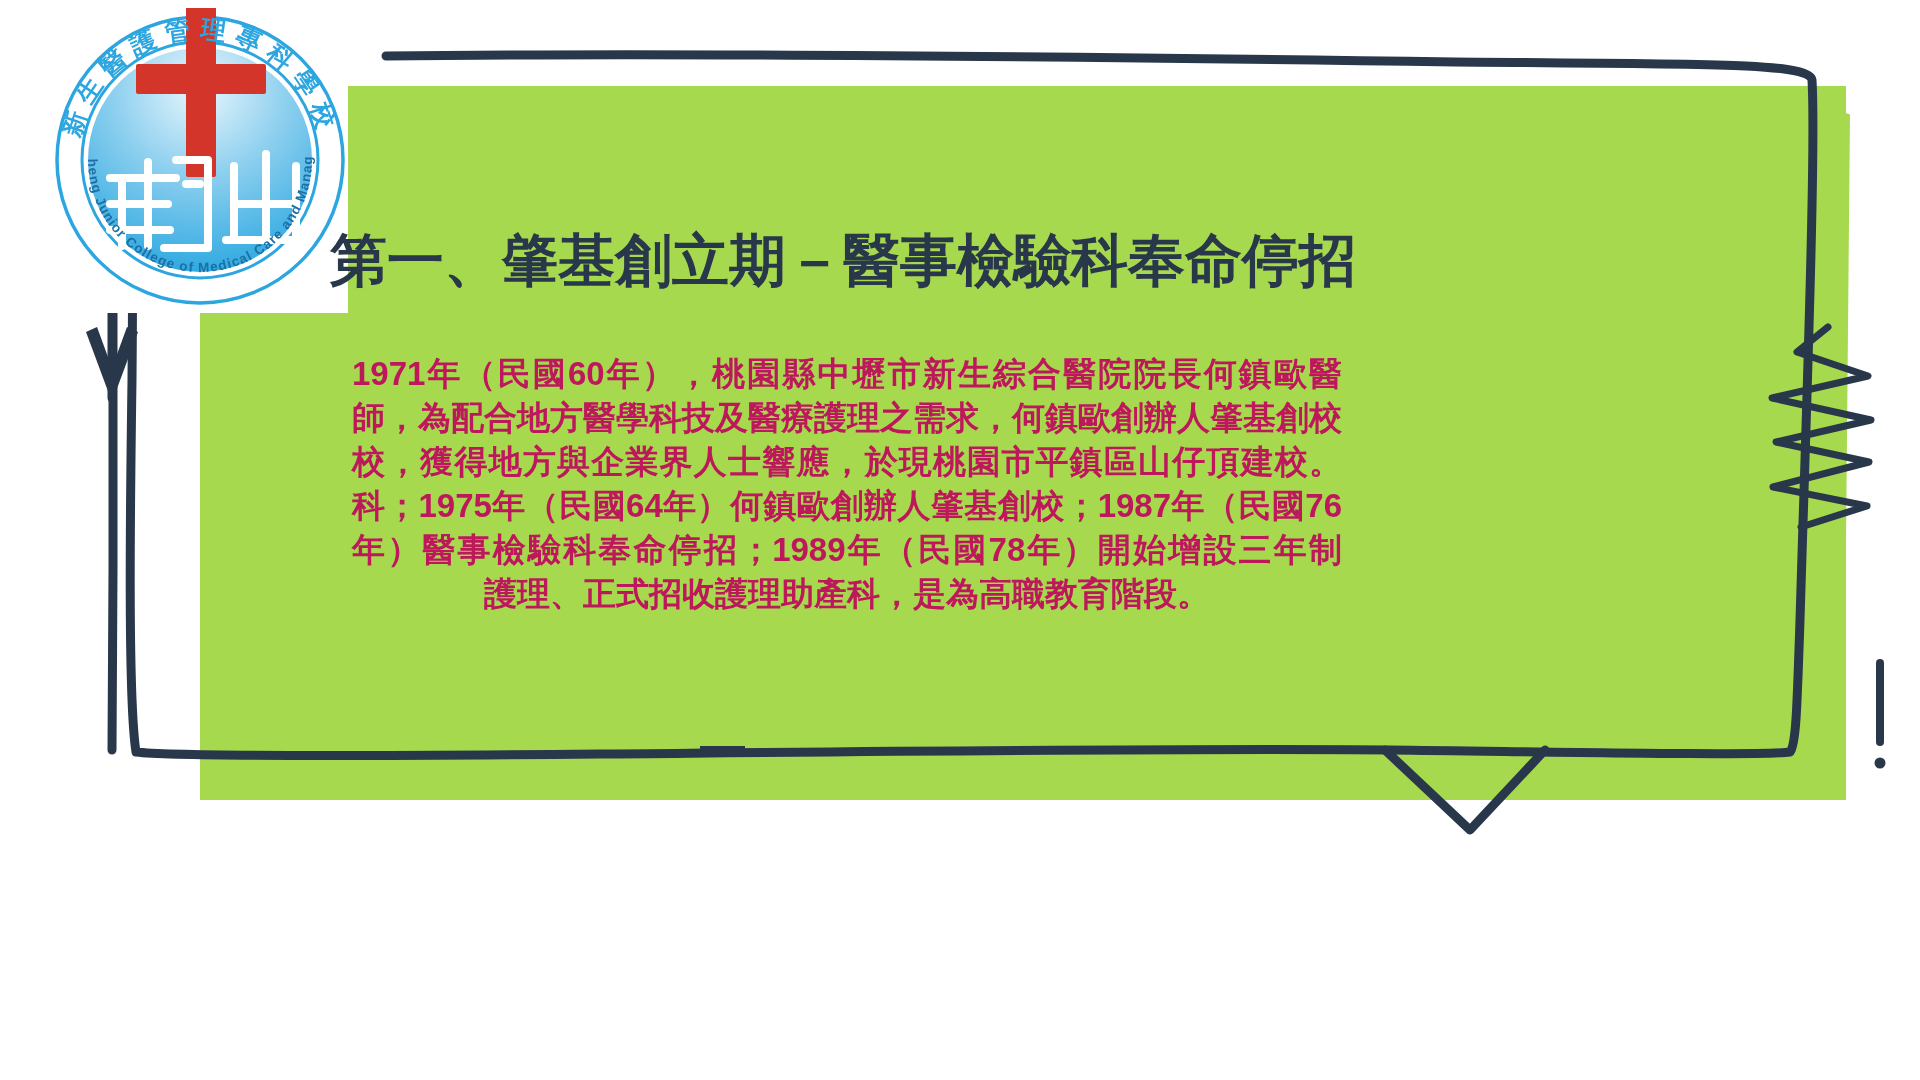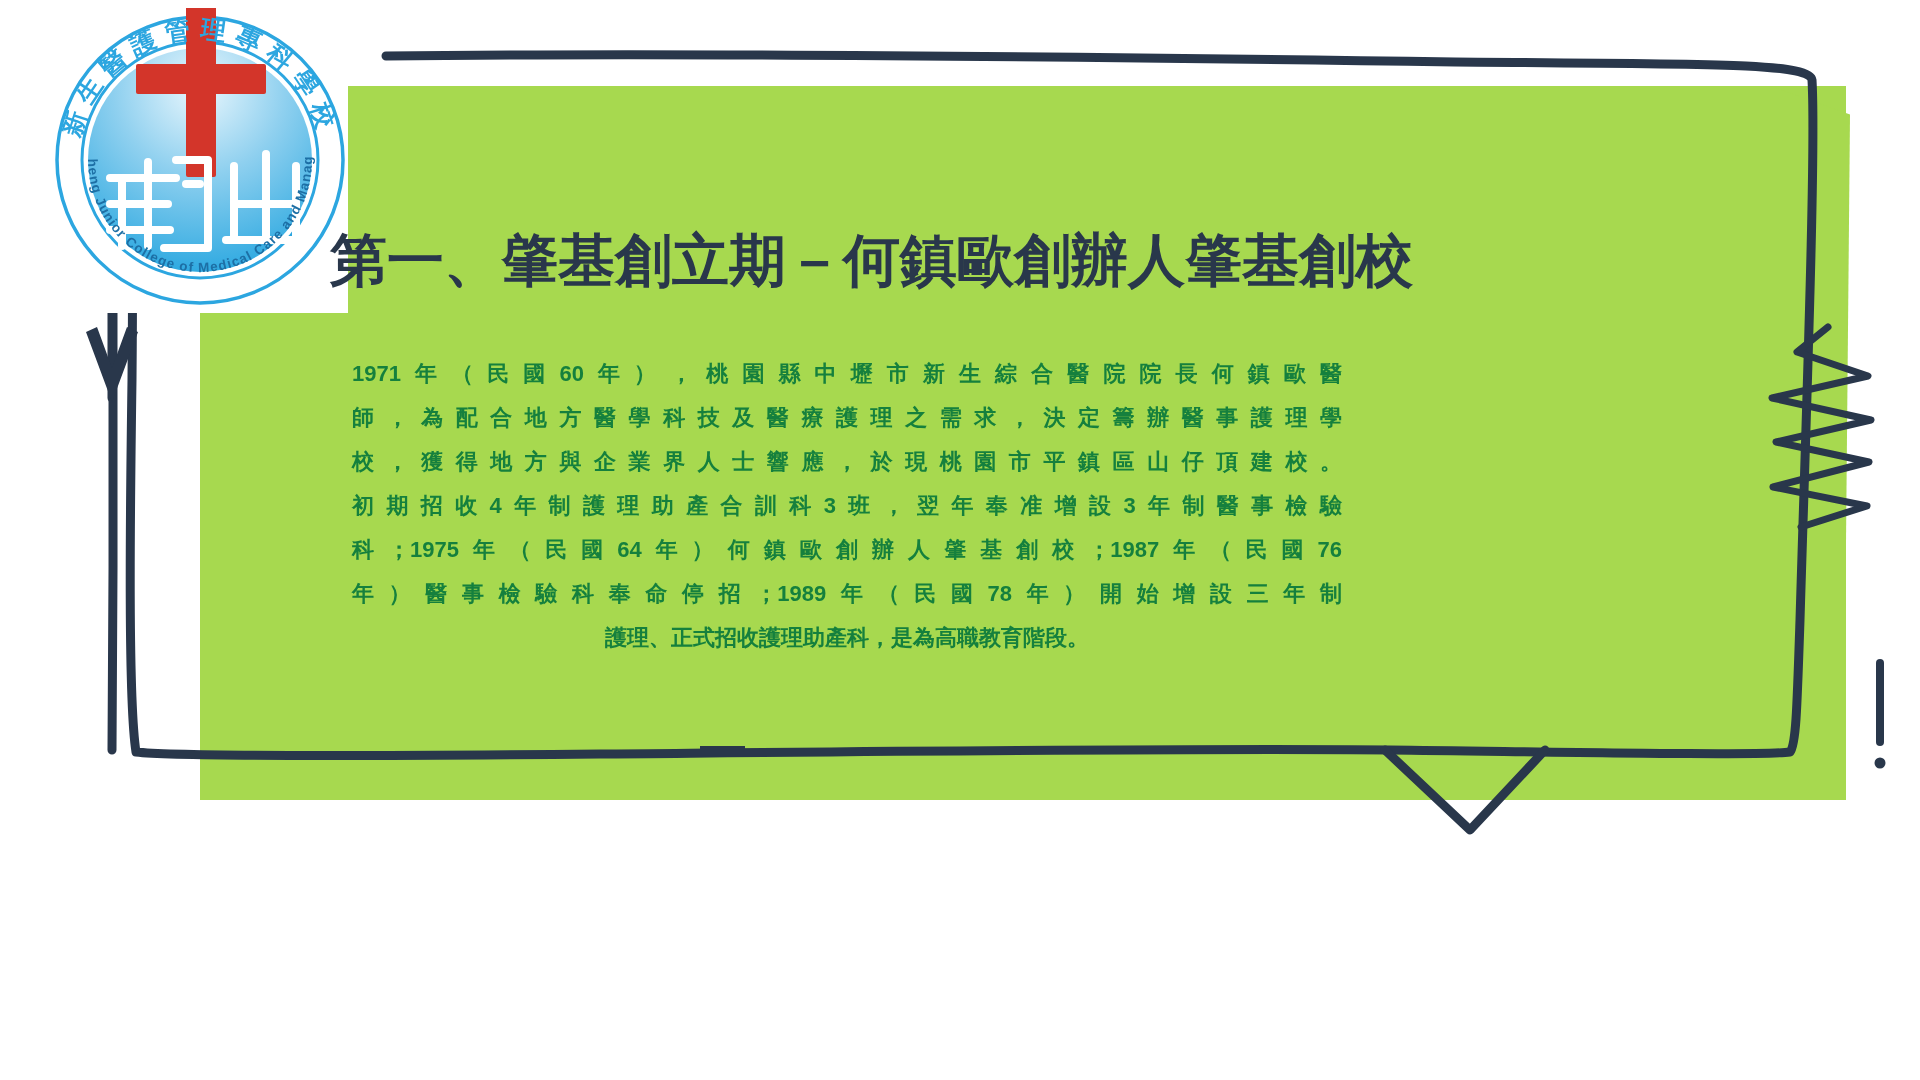--- a/index.html
+++ b/index.html
@@ -86,23 +86,23 @@
     line-height: 1.15;
     white-space: nowrap;
   }
 
   .body-text {
     position: absolute;
     left: 352px;
     top: 352px;
     width: 990px;
     z-index: 6;
-    font-size: 22px;
+    font-size: 33px;
     font-weight: bold;
-    color: #15803d;
+    color: #be185d;
     line-height: 44px;
     text-align: center;
   }
   .body-text .ln {
     display: block;
     white-space: nowrap;
   }
   .body-text .ln.just {
     text-align: justify;
     text-align-last: justify;
@@ -200,25 +200,24 @@
       <text font-size="25" font-weight="bold" fill="#2ca6e0" letter-spacing="9" font-family="'DejaVu Sans', sans-serif">
         <textPath href="#arcTop" startOffset="50%" text-anchor="middle">新生醫護管理專科學校</textPath>
       </text>
 
       <text font-size="13.5" font-weight="bold" fill="#1d6fa5" letter-spacing="1.1" font-family="'Liberation Sans', sans-serif">
         <textPath href="#arcBot" startOffset="50%" text-anchor="middle">Hsin Sheng Junior College of Medical Care and Management</textPath>
       </text>
     </svg>
   </div>
 
-  <div class="title">第一、肇基創立期－何鎮歐創辦人肇基創校</div>
+  <div class="title">第一、肇基創立期－醫事檢驗科奉命停招</div>
 
   <div class="body-text">
     <span class="ln just">1971年（民國60年），桃園縣中壢市新生綜合醫院院長何鎮歐醫</span>
-    <span class="ln just">師，為配合地方醫學科技及醫療護理之需求，決定籌辦醫事護理學</span>
+    <span class="ln just">師，為配合地方醫學科技及醫療護理之需求，何鎮歐創辦人肇基創校</span>
     <span class="ln just">校，獲得地方與企業界人士響應，於現桃園市平鎮區山仔頂建校。</span>
-    <span class="ln just">初期招收4年制護理助產合訓科3班，翌年奉准增設3年制醫事檢驗</span>
     <span class="ln just">科；1975年（民國64年）何鎮歐創辦人肇基創校；1987年（民國76</span>
     <span class="ln just">年）醫事檢驗科奉命停招；1989年（民國78年）開始增設三年制</span>
     <span class="ln">護理、正式招收護理助產科，是為高職教育階段。</span>
   </div>
 
 </div>
 
 </body></html>

